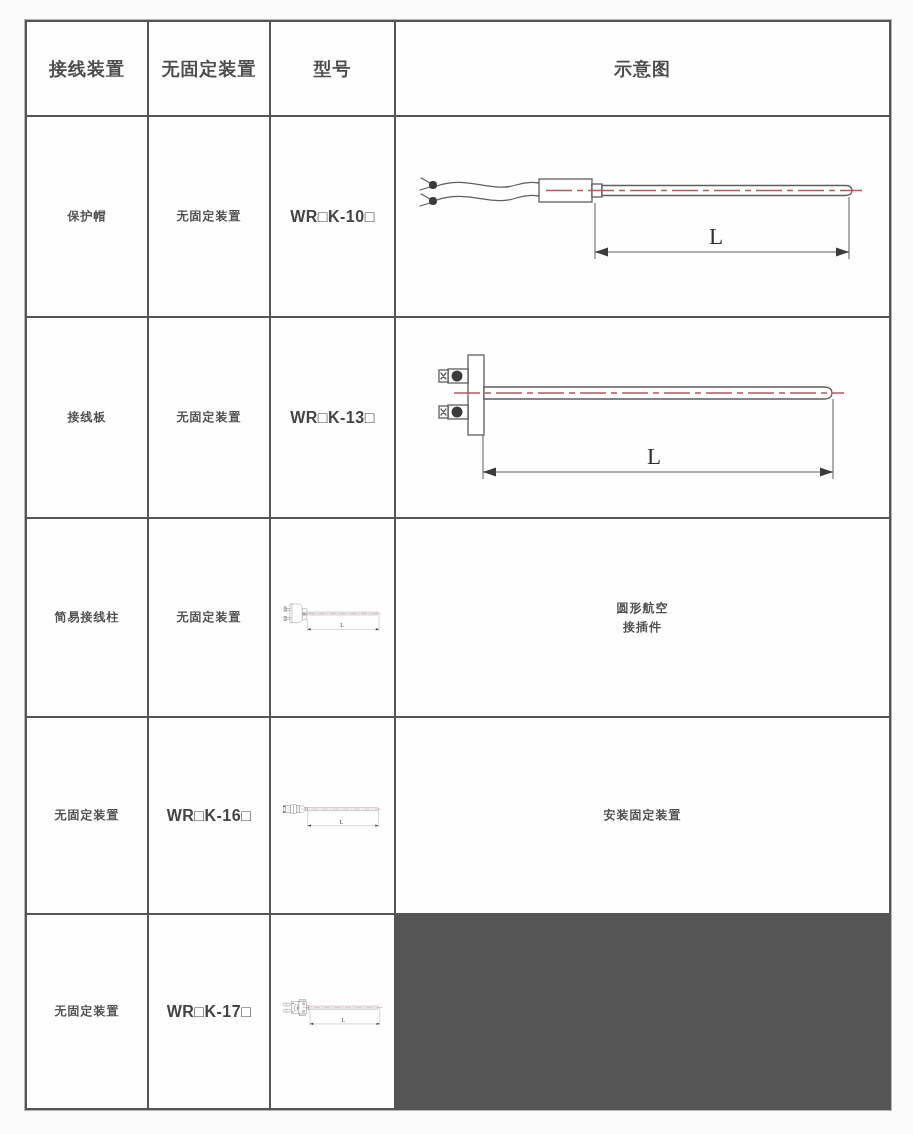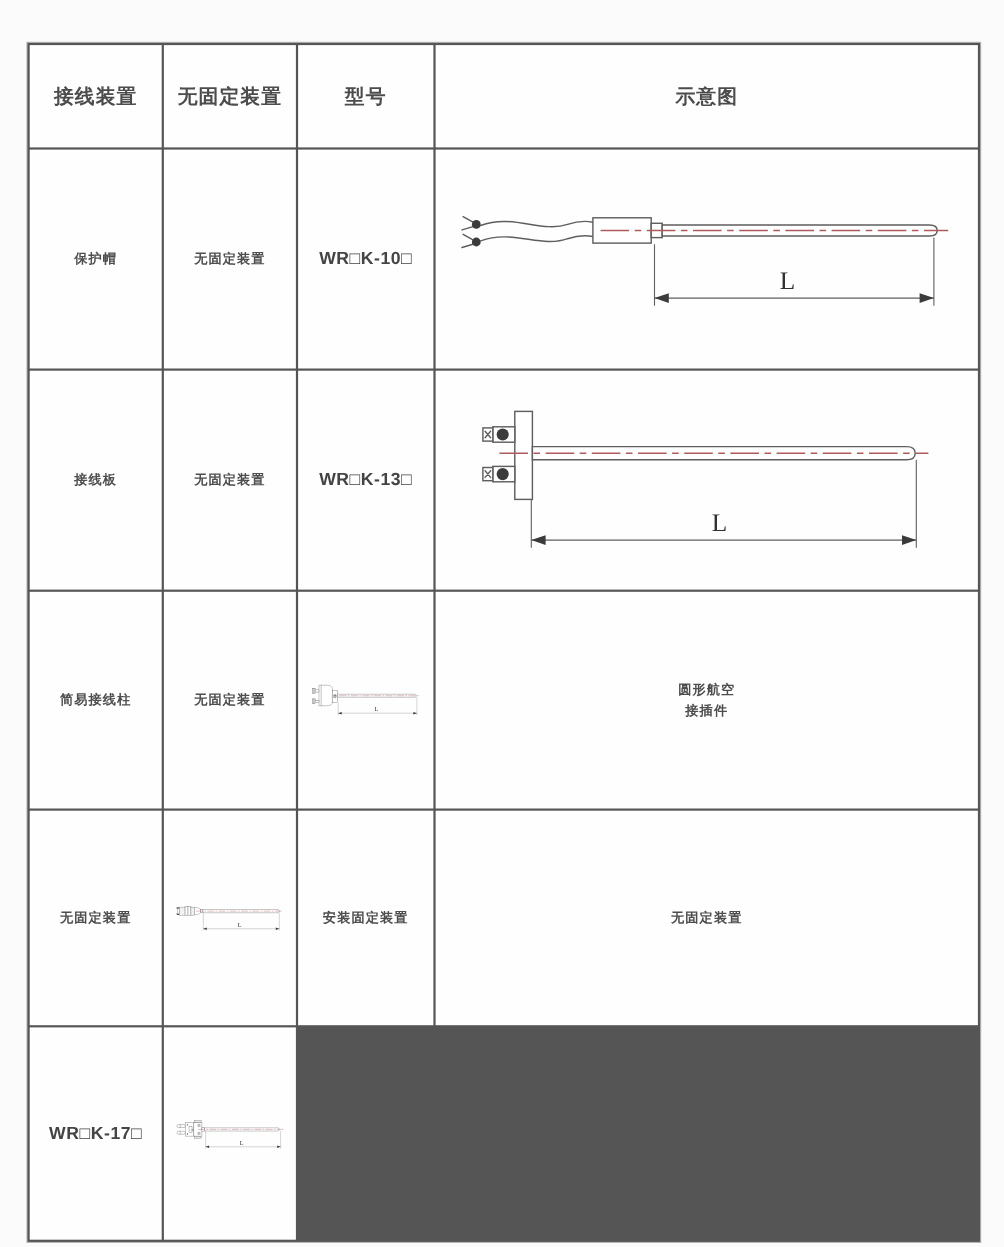--- a/index.html
+++ b/index.html
@@ -14,21 +14,20 @@
   .sheet{
     position:absolute;left:25px;top:20px;
     width:866px;height:1090px;
     box-sizing:border-box;
     background:#555555;
     display:grid;
     grid-template-columns:120px 120px 123px 493px;
     grid-template-rows:93px 199px 199px 197px 195px 193px;
     gap:2px;padding:2px;
     box-shadow:0 0 0 1px #b5b5b5;
-    margin-top:19px;
   }
   .cell{
     background:#fefefe;
     display:flex;align-items:center;justify-content:center;
     text-align:center;
   }
   .hdr{font-size:18px;font-weight:700;letter-spacing:1px;color:#4c4c4c;}
   .txt{font-size:12px;font-weight:600;letter-spacing:1px;color:#4e4e4e;white-space:pre-line;line-height:1.55;}
   .model{font-size:16px;font-weight:600;letter-spacing:.5px;color:#444;}
   .diag{position:relative;padding:0;}
@@ -153,20 +152,21 @@
           <path class="arr" d="M146 146 l13 -4.5 v9 Z"></path>
           <path class="arr" d="M433 146 l-13 -4.5 v9 Z"></path>
           <text x="285" y="138" text-anchor="middle">L</text>
         </g>
       </svg>
     </div>
 
     <div class="cell txt">圆形航空
 接插件</div>
     <div class="cell txt">无固定装置</div>
+    <div class="cell model">WR□K-16□</div>
     <div class="cell diag">
       <svg viewBox="0 0 493 195" height="195">
         <defs>
           <pattern id="h4" width="4.5" height="4.5" patternUnits="userSpaceOnUse" patternTransform="rotate(45)">
             <rect width="4.5" height="4.5" fill="#ffffff"></rect>
             <line x1="0" y1="0" x2="0" y2="4.5" stroke="#8a8a8a" stroke-width="1"></line>
           </pattern>
         </defs>
         <g>
           <rect class="fl" x="48" y="58" width="9" height="6"></rect>

